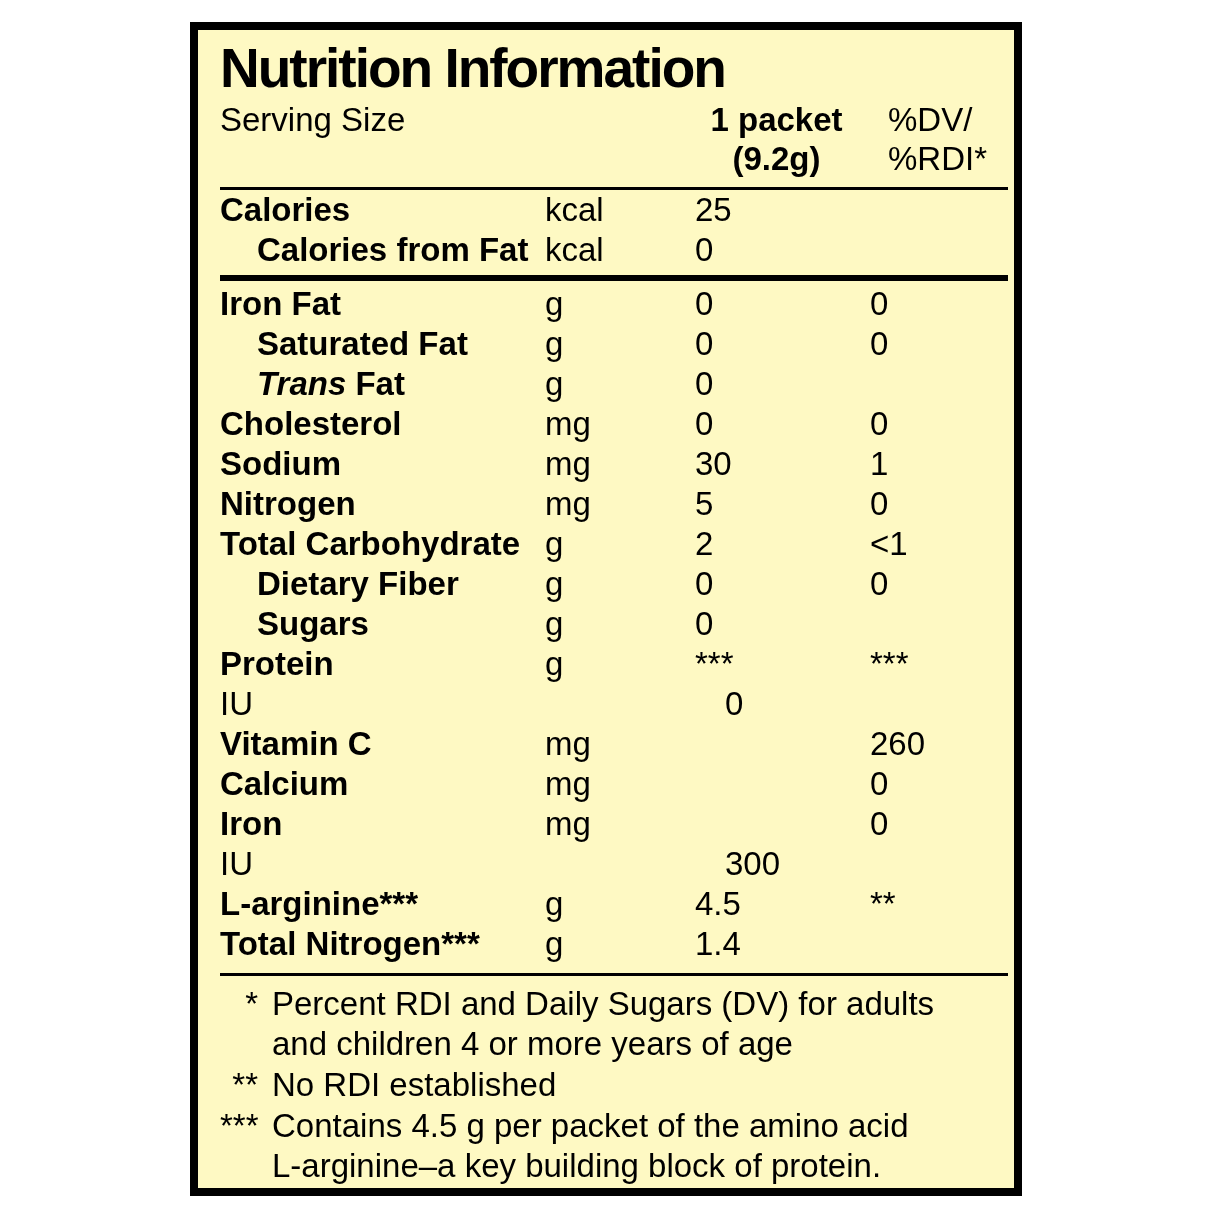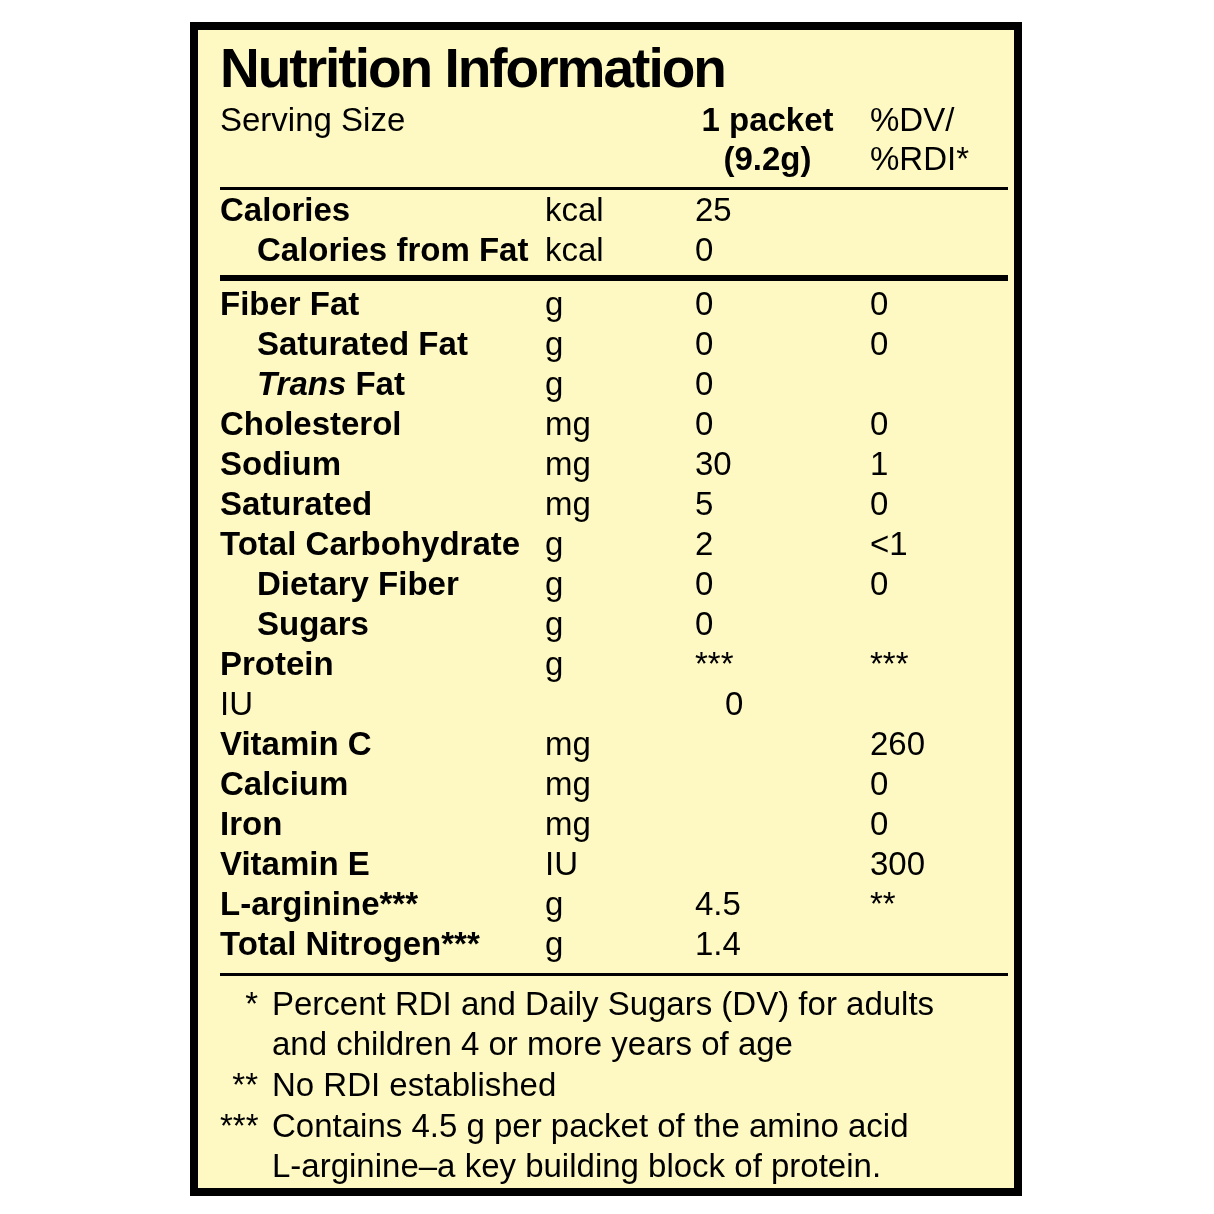--- a/index.html
+++ b/index.html
@@ -22,21 +22,21 @@
     font-weight: bold;
     font-size: 55px;
     line-height: 60px;
     letter-spacing: -2px;
     margin: 0 0 2px 0;
     white-space: nowrap;
   }
   .hdr {
     display: grid;
     grid-template-columns: 475px 145px 1fr;
-    font-size: 33px; line-height: 39px;
+    font-size: 33px; line-height: 39px; gap: 9px;
   }
   .cell-center { text-align: center; font-weight: bold; }
   .dv-col { text-align: left; padding-left: 30px; }
   .rule { background: #000; }
   .rule-thin  { height: 3px; margin-top: 9px; }
   .rule-thick { height: 6px; margin-top: 5px; margin-bottom: 3px; }
   .row {
     display: grid;
     grid-template-columns: 325px 150px 145px 1fr;
     font-size: 33px; line-height: 40px;
@@ -88,21 +88,21 @@
     <div class="unit">kcal</div>
     <div class="amount">0</div>
     <div class="dv-col"></div>
   </div>
 </div>
 
   <div class="rule rule-thick"></div>
 
   <div id="nutrient-rows">
   <div class="row">
-    <div class="name">Fiber Fat</div>
+    <div class="name">Iron Fat</div>
     <div class="unit">g</div>
     <div class="amount">0</div>
     <div class="dv-col">0</div>
   </div>
 
   <div class="row">
     <div class="name indent">Saturated Fat</div>
     <div class="unit">g</div>
     <div class="amount">0</div>
     <div class="dv-col">0</div>
@@ -123,21 +123,21 @@
   </div>
 
   <div class="row">
     <div class="name">Sodium</div>
     <div class="unit">mg</div>
     <div class="amount">30</div>
     <div class="dv-col">1</div>
   </div>
 
   <div class="row">
-    <div class="name">Saturated</div>
+    <div class="name">Nitrogen</div>
     <div class="unit">mg</div>
     <div class="amount">5</div>
     <div class="dv-col">0</div>
   </div>
 
   <div class="row">
     <div class="name">Total Carbohydrate</div>
     <div class="unit">g</div>
     <div class="amount">2</div>
     <div class="dv-col">&lt;1</div>
@@ -185,21 +185,20 @@
   </div>
 
   <div class="row">
     <div class="name">Iron</div>
     <div class="unit">mg</div>
     <div class="amount"></div>
     <div class="dv-col">0</div>
   </div>
 
   <div class="row">
-    <div class="name">Vitamin E</div>
     <div class="unit">IU</div>
     <div class="amount"></div>
     <div class="dv-col">300</div>
   </div>
 
   <div class="row">
     <div class="name">L-arginine***</div>
     <div class="unit">g</div>
     <div class="amount">4.5</div>
     <div class="dv-col">**</div>

